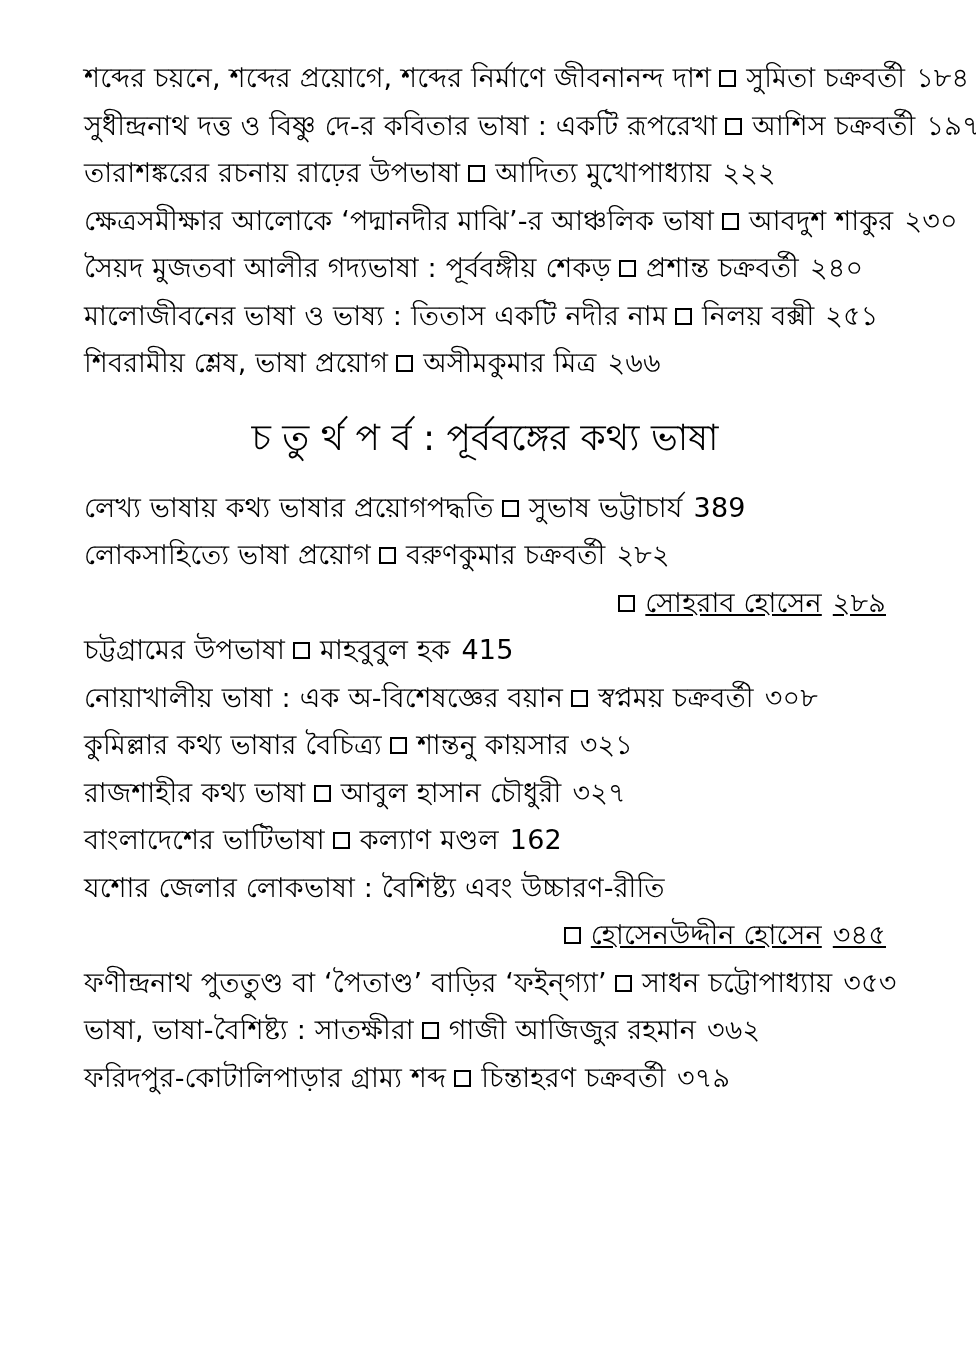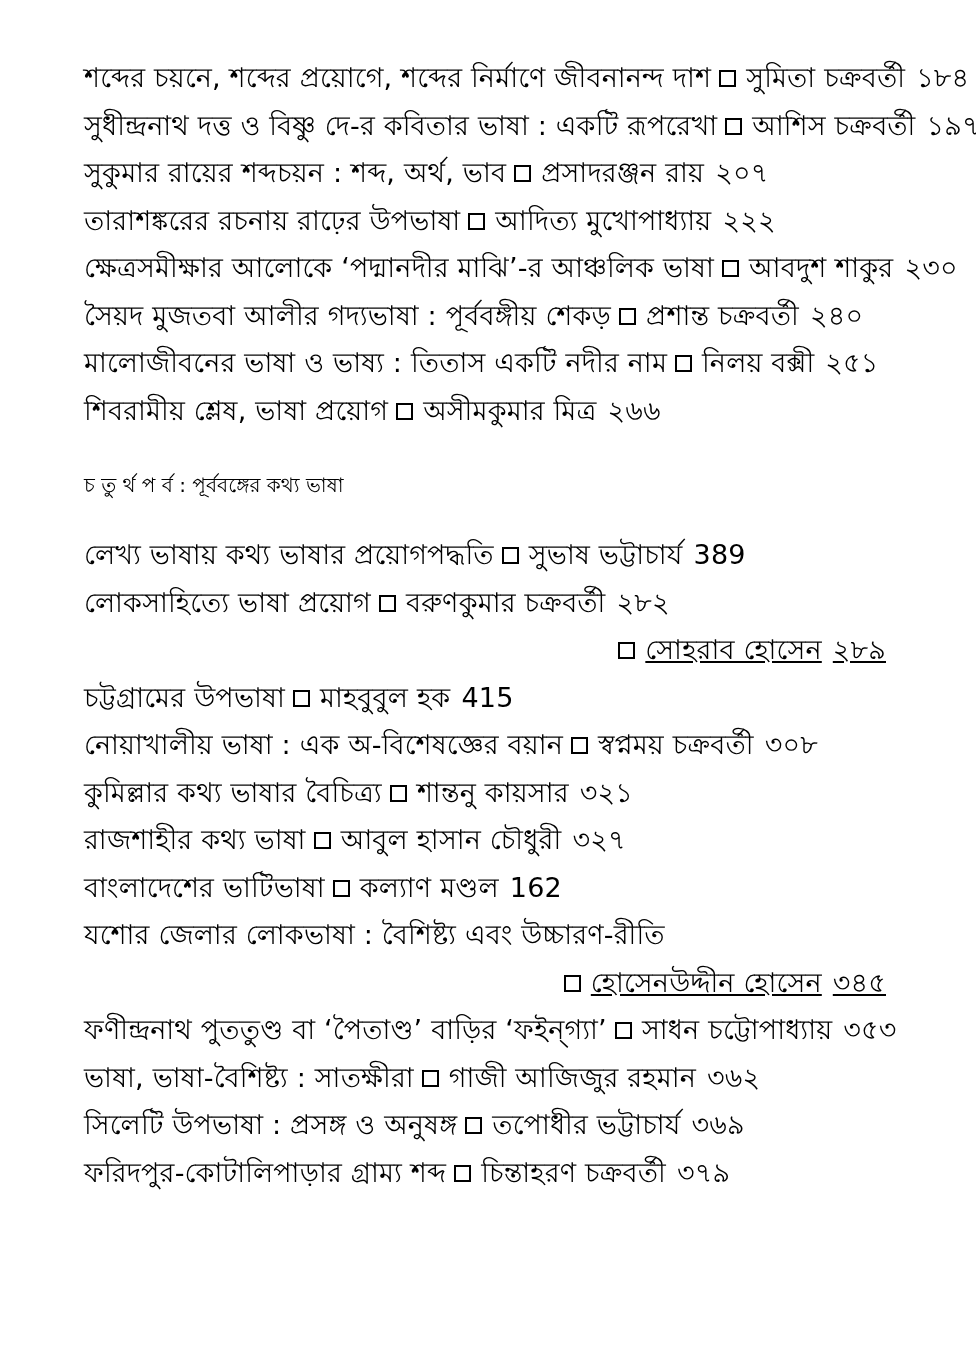--- a/index.html
+++ b/index.html
@@ -43,43 +43,41 @@
     position: relative;
     top: 0px;
   }
   .author {
     margin-right: 6px;
   }
   .pagenum {
     margin-left: 5px;
   }
   .section-heading {
-    font-size: 20px;
+    font-size: 36px;
     line-height: 48px;
+    text-align: center;
     margin: 27px 0 22px 0;
     white-space: nowrap;
   }
 </style>
 </head>
 <body>
 
 <div class="page">
 
   <div id="toc-part1">
   <div class="toc-row">
     <span class="title">শব্দের চয়নে, শব্দের প্রয়োগে, শব্দের নির্মাণে জীবনানন্দ দাশ</span><span class="sep-box"></span><span class="author">সুমিতা চক্রবর্তী</span><span class="pagenum">১৮৪</span>
   </div>
 
   <div class="toc-row">
     <span class="title">সুধীন্দ্রনাথ দত্ত ও বিষ্ণু দে-র কবিতার ভাষা : একটি রূপরেখা</span><span class="sep-box"></span><span class="author">আশিস চক্রবর্তী</span><span class="pagenum">১৯৭</span>
   </div>
 
-  <div class="toc-row">
-    <span class="title">সুকুমার রায়ের শব্দচয়ন : শব্দ, অর্থ, ভাব</span><span class="sep-box"></span><span class="author">প্রসাদরঞ্জন রায়</span><span class="pagenum">২০৭</span>
-  </div>
 
   <div class="toc-row">
     <span class="title">তারাশঙ্করের রচনায় রাঢ়ের উপভাষা</span><span class="sep-box"></span><span class="author">আদিত্য মুখোপাধ্যায়</span><span class="pagenum">২২২</span>
   </div>
 
   <div class="toc-row">
     <span class="title">ক্ষেত্রসমীক্ষার আলোকে ‘পদ্মানদীর মাঝি’-র আঞ্চলিক ভাষা</span><span class="sep-box"></span><span class="author">আবদুশ শাকুর</span><span class="pagenum">২৩০</span>
   </div>
 
   <div class="toc-row">
@@ -140,22 +138,19 @@
   </div>
 
   <div class="toc-row">
     <span class="title">ফণীন্দ্রনাথ পুততুণ্ড বা ‘পৈতাণ্ড’ বাড়ির ‘ফইন্‌গ্যা’</span><span class="sep-box"></span><span class="author">সাধন চট্টোপাধ্যায়</span><span class="pagenum">৩৫৩</span>
   </div>
 
   <div class="toc-row">
     <span class="title">ভাষা, ভাষা-বৈশিষ্ট্য : সাতক্ষীরা</span><span class="sep-box"></span><span class="author">গাজী আজিজুর রহমান</span><span class="pagenum">৩৬২</span>
   </div>
 
-  <div class="toc-row">
-    <span class="title">সিলেটি উপভাষা : প্রসঙ্গ ও অনুষঙ্গ</span><span class="sep-box"></span><span class="author">তপোধীর ভট্টাচার্য</span><span class="pagenum">৩৬৯</span>
-  </div>
 
   <div class="toc-row">
     <span class="title">ফরিদপুর-কোটালিপাড়ার গ্রাম্য শব্দ</span><span class="sep-box"></span><span class="author">চিন্তাহরণ চক্রবর্তী</span><span class="pagenum">৩৭৯</span>
   </div>
 </div>
 
 </div>
 
 </body></html>

